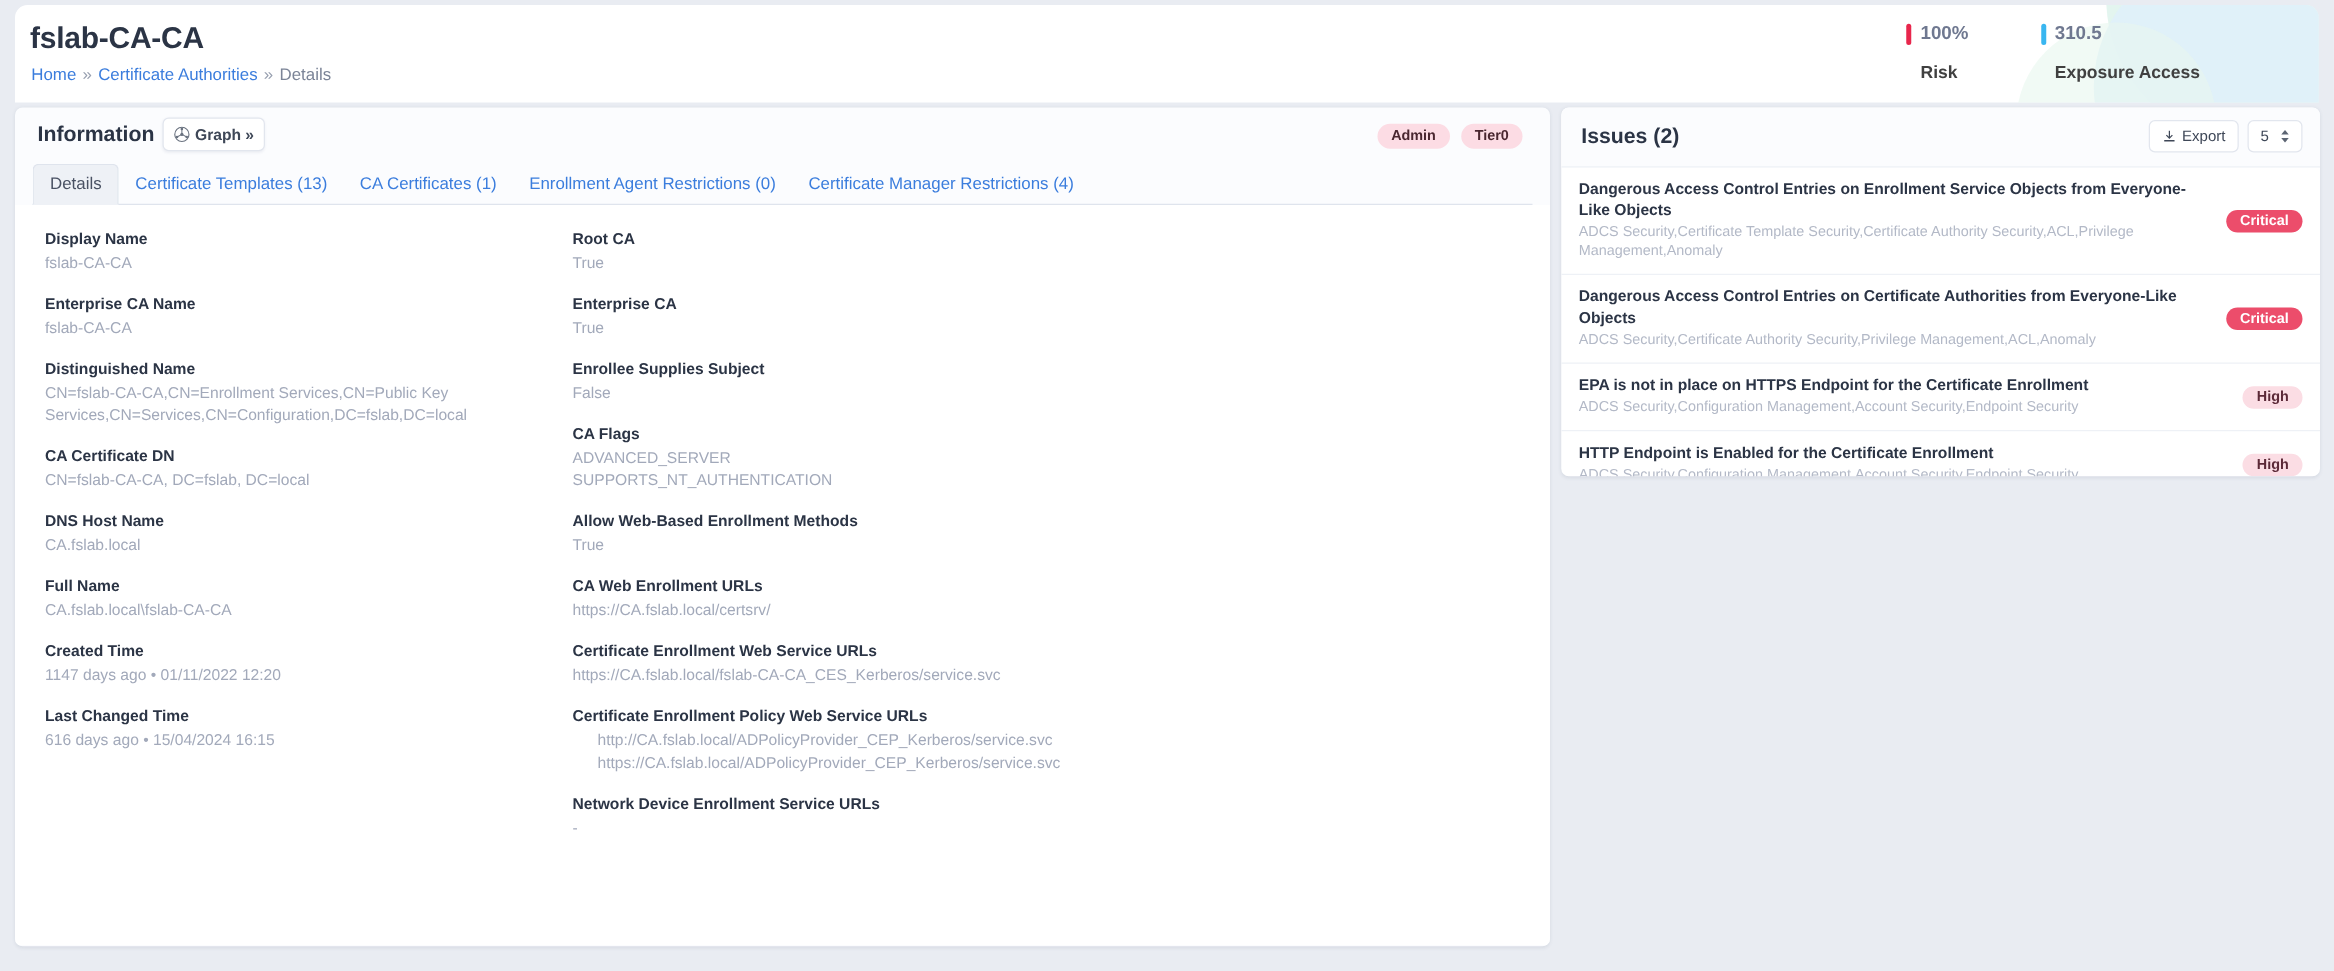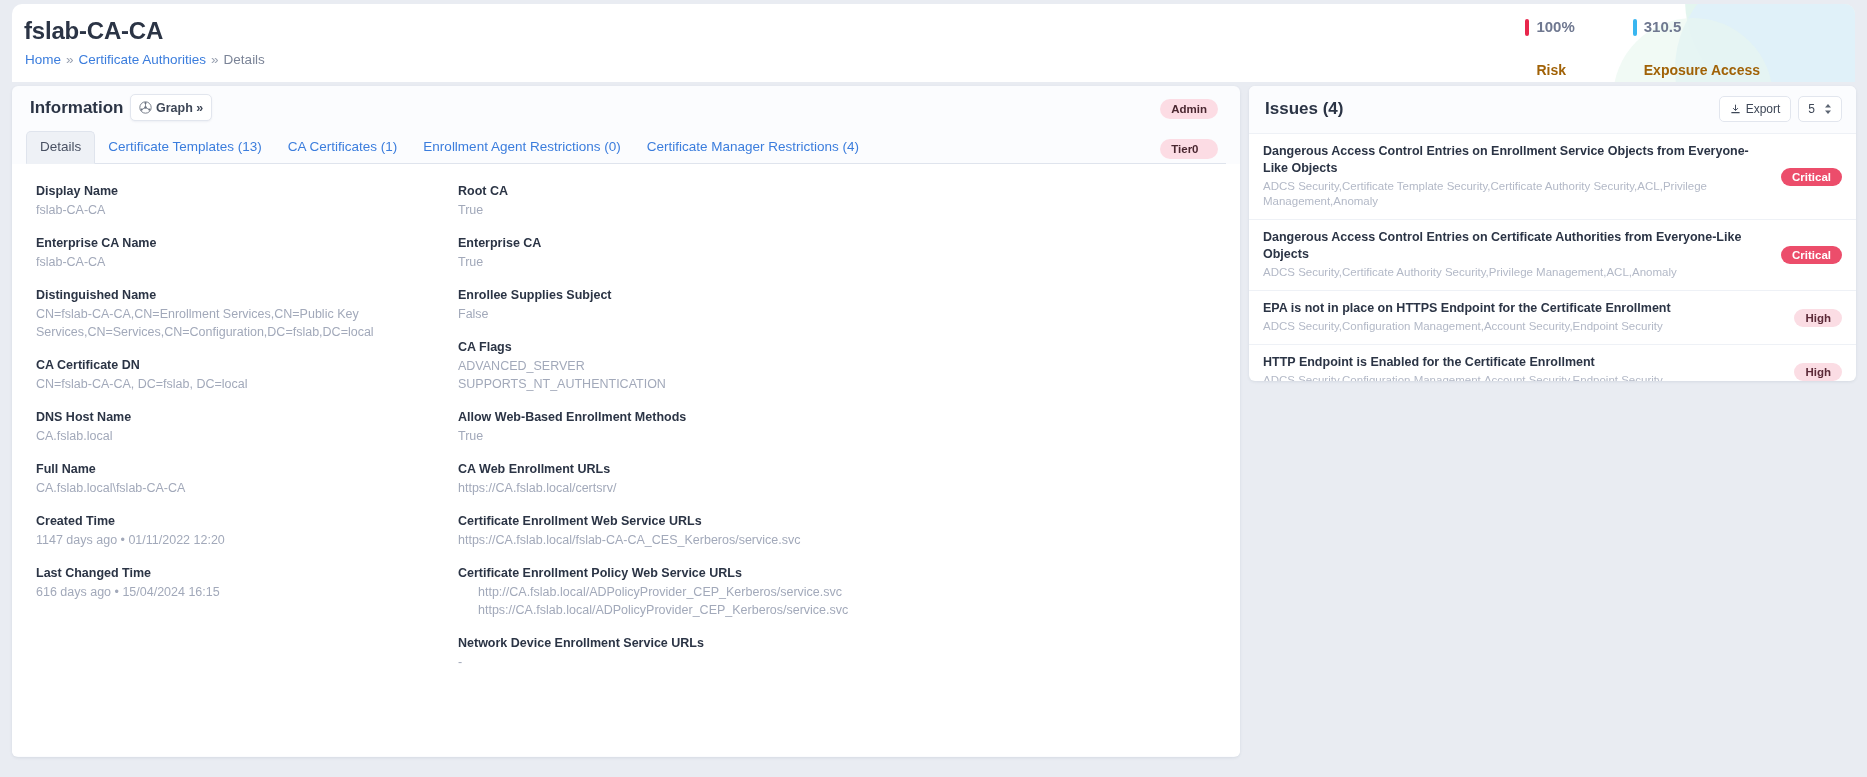--- a/index.html
+++ b/index.html
@@ -43,42 +43,42 @@
   }
   .breadcrumb a { color: #3b7ddd; text-decoration: none; cursor: pointer; }
   .breadcrumb .sep { color: #98a0b0; margin: 0 5px; }
 
   .metrics { position: absolute; right: 95px; top: 14px; display: flex; gap: 58px; }
   .metric { position: relative; padding-left: 11px; }
   .metric .bar {
     position: absolute; left: 0; top: 1px; width: 4px; height: 17px; border-radius: 2px;
   }
   .metric .val { font-size: 15px; font-weight: bold; color: #6f7890; line-height: 18px; }
-  .metric .lbl { font-size: 14px; font-weight: bold; color: #a16207; margin-top: 26px; }
+  .metric .lbl { font-size: 14px; font-weight: bold; color: #404040; margin-top: 13px; }
 
   
   .info-card {
     position: absolute; left: 12px; top: 86px; width: 1228px; height: 671px;
     background: #fbfcfe; border-radius: 6px;
     box-shadow: 0 1px 3px rgba(80,95,125,.12);
     overflow: hidden;
   }
   .info-head { height: 46px; position: relative; }
   .info-title {
     position: absolute; left: 18px; top: 12px;
     font-size: 17px; font-weight: bold; color: #2b3445;
   }
   .graph-btn {
     position: absolute; left: 118px; top: 8px; height: 27px;
     display: flex; align-items: center; gap: 4px; padding: 0 8px;
     background: #ffffff; border: 1px solid #e2e6ee; border-radius: 5px;
     font-size: 12.5px; font-weight: bold; color: #3e4757; cursor: pointer;
     box-shadow: 0 1px 2px rgba(80,95,125,.08);
   }
-  .chips { position: absolute; right: 22px; top: 13px; display: flex; gap: 20px; flex-direction: column; }
+  .chips { position: absolute; right: 22px; top: 13px; display: flex; gap: 9px; }
   .chip {
     background: #fcdce4; color: #4a2730; font-size: 11.5px; font-weight: bold;
     border-radius: 11px; padding: 4px 11px;
   }
 
   .tabs {
     position: relative; height: 32px; margin: 0 14px;
     border-bottom: 1px solid #dfe4ed; display: flex; align-items: flex-end;
   }
   .tab {
@@ -286,21 +286,21 @@
         <div class="field">
           <div class="field-label">Network Device Enrollment Service URLs</div>
           <div class="field-value" style="white-space: pre-line;">-</div>
         </div>
       </div>
   </div>
 </div>
 
 <div class="issues-card">
   <div class="issues-head">
-    <div class="issues-title">Issues (4)</div>
+    <div class="issues-title">Issues (2)</div>
     <div class="issues-actions">
       <div class="export-btn">
         <span>
           <svg width="11" height="11" viewBox="0 0 16 16">
             <path d="M8 1 L8 9 M4.5 6 L8 9.5 L11.5 6" fill="none" stroke="#3e4757" stroke-width="1.4"></path>
             <path d="M2 12.5 L14 12.5" stroke="#3e4757" stroke-width="1.8"></path>
           </svg>
         </span>
         <span>Export</span>
       </div>

